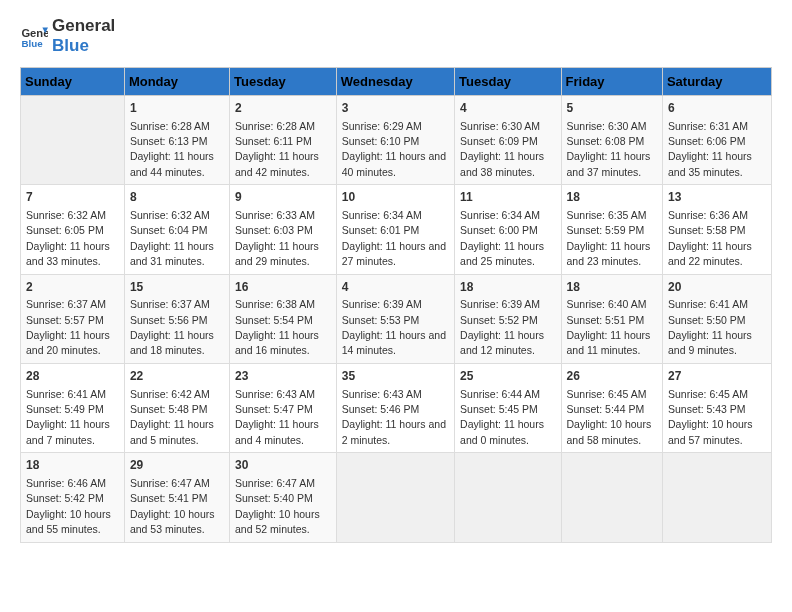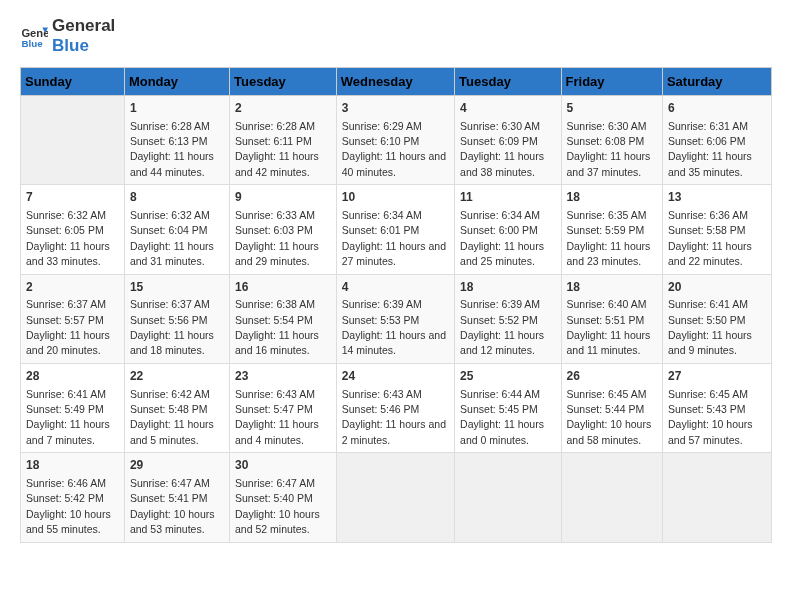--- a/index.html
+++ b/index.html
@@ -161,21 +161,21 @@
         <td><span class="day-num">20</span>
           <span class="day-info">Sunrise: 6:41 AM<br>Sunset: 5:50 PM<br>Daylight: 11 hours and 9 minutes.</span></td>
       </tr>
       <tr>
         <td><span class="day-num">28</span>
           <span class="day-info">Sunrise: 6:41 AM<br>Sunset: 5:49 PM<br>Daylight: 11 hours and 7 minutes.</span></td>
         <td><span class="day-num">22</span>
           <span class="day-info">Sunrise: 6:42 AM<br>Sunset: 5:48 PM<br>Daylight: 11 hours and 5 minutes.</span></td>
         <td><span class="day-num">23</span>
           <span class="day-info">Sunrise: 6:43 AM<br>Sunset: 5:47 PM<br>Daylight: 11 hours and 4 minutes.</span></td>
-        <td><span class="day-num">24</span>
+        <td><span class="day-num">35</span>
           <span class="day-info">Sunrise: 6:43 AM<br>Sunset: 5:46 PM<br>Daylight: 11 hours and 2 minutes.</span></td>
         <td><span class="day-num">25</span>
           <span class="day-info">Sunrise: 6:44 AM<br>Sunset: 5:45 PM<br>Daylight: 11 hours and 0 minutes.</span></td>
         <td><span class="day-num">26</span>
           <span class="day-info">Sunrise: 6:45 AM<br>Sunset: 5:44 PM<br>Daylight: 10 hours and 58 minutes.</span></td>
         <td><span class="day-num">27</span>
           <span class="day-info">Sunrise: 6:45 AM<br>Sunset: 5:43 PM<br>Daylight: 10 hours and 57 minutes.</span></td>
       </tr>
       <tr>
         <td><span class="day-num">18</span>

